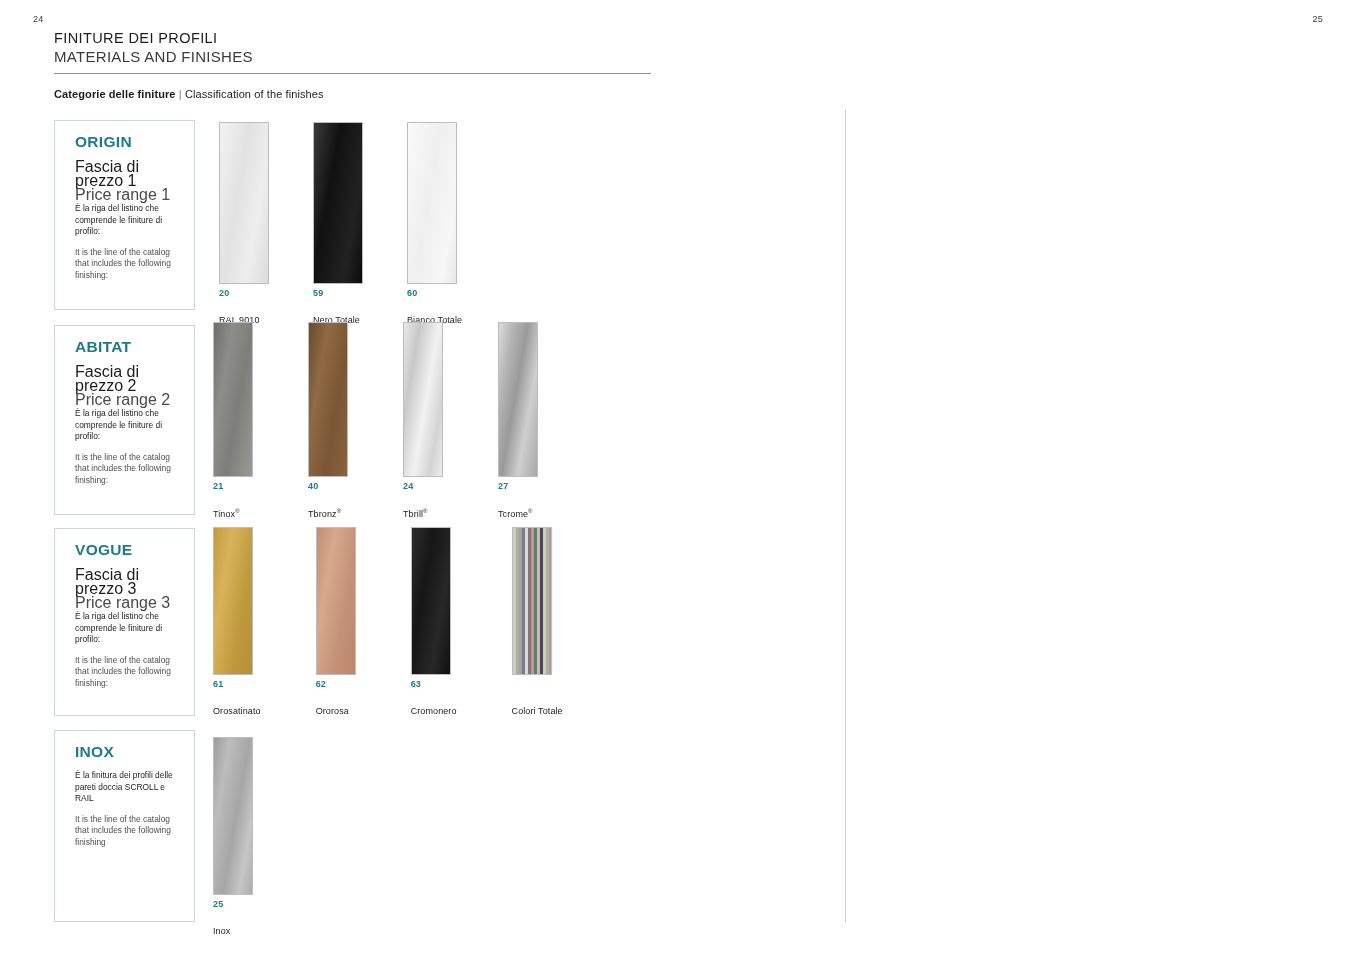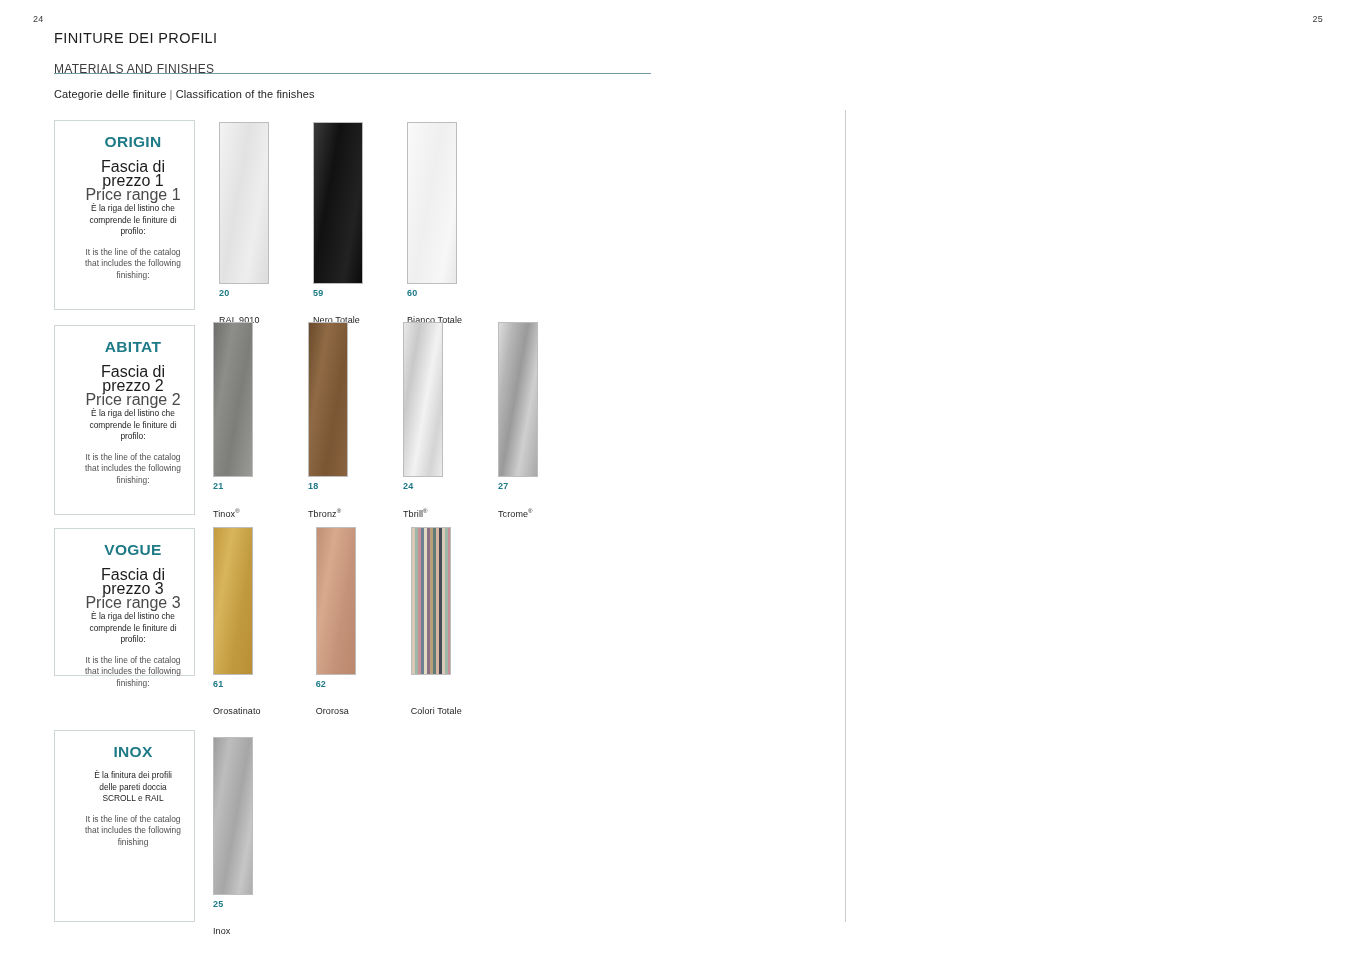--- a/index.html
+++ b/index.html
@@ -13,45 +13,45 @@
   .page-left{width:678px;padding:0 0 0 0;}
   .page-right{width:678px;}
 
   .folio{position:absolute;top:14px;font-size:9px;color:#3a3a3a;letter-spacing:.2px;}
   .folio-left{left:33px;}
   .folio-right{right:33px;}
 
   .hdr{position:absolute;top:30px;}
   .hdr-left{left:54px;}
   .hdr h1{margin:0;font-size:14.5px;font-weight:400;letter-spacing:.4px;color:#1d1d1d;}
-  .hdr h2{margin:16px 0 0 0;font-size:12px;font-weight:400;letter-spacing:.3px;color:#3b3b3b;}
+  .hdr h2{margin:2px 0 0 0;font-size:15px;font-weight:400;letter-spacing:.3px;color:#3b3b3b;}
 
   .rule{position:absolute;height:1px;background:#6f9aa3;}
   .rule-left{left:54px;width:597px;top:73px;}
 
   .sect-title{position:absolute;font-size:11px;color:#1d1d1d;letter-spacing:.1px;}
-  .sect-title .b{font-weight:400;}
+  .sect-title .b{font-weight:700;}
   .sect-title .sep{color:#7b7b7b;font-weight:400;}
   .sect-title .n{font-weight:400;}
   .sect-left{left:54px;top:88px;}
 
   .gutter{position:absolute;left:845px;top:110px;width:1px;height:812px;background:#cfcfcf;}
 
   
-  .cat{position:absolute;left:54px;box-sizing:border-box;border:1px solid #cfd6d8;background:#fff;padding:12px 13px 10px 30px;text-align:center;}
+  .cat{position:absolute;left:54px;box-sizing:border-box;border:1px solid #cfd6d8;background:#fff;padding:12px 13px 10px 20px;}
   .cat-name{font-size:15.5px;font-weight:700;color:#1d7a86;letter-spacing:.3px;margin:0 0 9px 0;}
   .cat-pr{font-size:16px;line-height:14px;color:#1d1d1d;}
   .cat-pr .it{font-weight:400;}
   .cat-pr .en{color:#4a4a4a;}
   .cat-body{margin-top:1px;font-size:8.4px;line-height:11.5px;color:#1d1d1d;}
   .cat-body .en{color:#4f4f4f;margin-top:9px;}
 
   .cat-origin{top:120px;width:141px;height:190px;}
   .cat-abitat{top:325px;width:141px;height:190px;}
-  .cat-vogue{top:528px;width:141px;height:148px;}
+  .cat-vogue{top:528px;width:141px;height:188px;}
   .cat-inox{top:730px;width:141px;height:192px;}
 
   
   .prof{position:absolute;}
   .prof .chip{border:1px solid #bdbdbd;box-sizing:border-box;}
   .prof .code{font-size:9px;font-weight:700;color:#1d7a86;margin-top:4px;letter-spacing:.2px;}
   .prof .nm{font-size:9px;color:#1d1d1d;margin-top:16px;letter-spacing:.1px;}
   .prof .nm sup{font-size:6px;vertical-align:super;}
 </style>
 </head>
@@ -138,21 +138,21 @@
       </div>
     <div class="prof" id="prof-abitat" style="left:213px;top:322px;">
         <div style="display: flex; align-items: flex-start;">
           <div style="margin-right: 55px;">
             <div class="chip" style="width: 40px; height: 155px; background: linear-gradient(100deg, rgb(110, 110, 108) 0%, rgb(141, 141, 138) 30%, rgb(125, 125, 122) 60%, rgb(154, 154, 151) 100%);"></div>
             <div class="code" style="min-height: 11px;">21</div>
             <div class="nm">Tinox<sup>®</sup></div>
           </div>
           <div style="margin-right: 55px;">
             <div class="chip" style="width: 40px; height: 155px; background: linear-gradient(100deg, rgb(106, 75, 44) 0%, rgb(143, 106, 68) 30%, rgb(122, 86, 52) 65%, rgb(138, 99, 64) 100%);"></div>
-            <div class="code" style="min-height: 11px;">18</div>
+            <div class="code" style="min-height: 11px;">40</div>
             <div class="nm">Tbronz<sup>®</sup></div>
           </div>
           <div style="margin-right: 55px;">
             <div class="chip" style="width: 40px; height: 155px; background: linear-gradient(100deg, rgb(232, 232, 232) 0%, rgb(201, 201, 201) 25%, rgb(242, 242, 242) 55%, rgb(212, 212, 212) 80%, rgb(236, 236, 236) 100%);"></div>
             <div class="code" style="min-height: 11px;">24</div>
             <div class="nm">Tbrill<sup>®</sup></div>
           </div>
           <div style="margin-right: 55px;">
             <div class="chip" style="width: 40px; height: 155px; background: linear-gradient(100deg, rgb(220, 220, 220) 0%, rgb(182, 182, 182) 22%, rgb(154, 154, 154) 45%, rgb(207, 207, 207) 70%, rgb(168, 168, 168) 100%);"></div>
             <div class="code" style="min-height: 11px;">27</div>
@@ -166,20 +166,25 @@
             <div class="chip" style="width: 40px; height: 148px; background: linear-gradient(100deg, rgb(196, 154, 63) 0%, rgb(216, 180, 92) 30%, rgb(194, 154, 62) 65%, rgb(185, 143, 53) 100%);"></div>
             <div class="code" style="min-height: 11px;">61</div>
             <div class="nm">Orosatinato</div>
           </div>
           <div style="margin-right: 55px;">
             <div class="chip" style="width: 40px; height: 148px; background: linear-gradient(100deg, rgb(192, 143, 116) 0%, rgb(216, 169, 141) 30%, rgb(196, 146, 121) 65%, rgb(187, 136, 108) 100%);"></div>
             <div class="code" style="min-height: 11px;">62</div>
             <div class="nm">Ororosa</div>
           </div>
           <div style="margin-right: 55px;">
+            <div class="chip" style="width: 40px; height: 148px; background: linear-gradient(100deg, rgb(45, 45, 45) 0%, rgb(22, 22, 22) 35%, rgb(39, 39, 39) 70%, rgb(16, 16, 16) 100%);"></div>
+            <div class="code" style="min-height: 11px;">63</div>
+            <div class="nm">Cromonero</div>
+          </div>
+          <div style="margin-right: 55px;">
             <div class="chip" style="width: 40px; height: 148px; background: repeating-linear-gradient(90deg, rgb(217, 201, 182) 0px, rgb(217, 201, 182) 3px, rgb(159, 183, 166) 3px, rgb(159, 183, 166) 6px, rgb(201, 143, 150) 6px, rgb(201, 143, 150) 9px, rgb(109, 127, 147) 9px, rgb(109, 127, 147) 12px, rgb(226, 217, 194) 12px, rgb(226, 217, 194) 15px, rgb(138, 111, 133) 15px, rgb(138, 111, 133) 18px, rgb(185, 160, 122) 18px, rgb(185, 160, 122) 21px, rgb(95, 125, 120) 21px, rgb(95, 125, 120) 24px, rgb(215, 179, 160) 24px, rgb(215, 179, 160) 27px, rgb(68, 74, 85) 27px, rgb(68, 74, 85) 30px);"></div>
             <div class="code" style="min-height: 11px;"></div>
             <div class="nm">Colori Totale</div>
           </div>
         </div>
       </div>
     <div class="prof" id="prof-inox" style="left:213px;top:737px;">
         <div style="display: flex; align-items: flex-start;">
           <div style="margin-right: 55px;">
             <div class="chip" style="width: 40px; height: 158px; background: linear-gradient(100deg, rgb(157, 157, 157) 0%, rgb(189, 189, 189) 25%, rgb(166, 166, 166) 55%, rgb(198, 198, 198) 80%, rgb(173, 173, 173) 100%);"></div>

